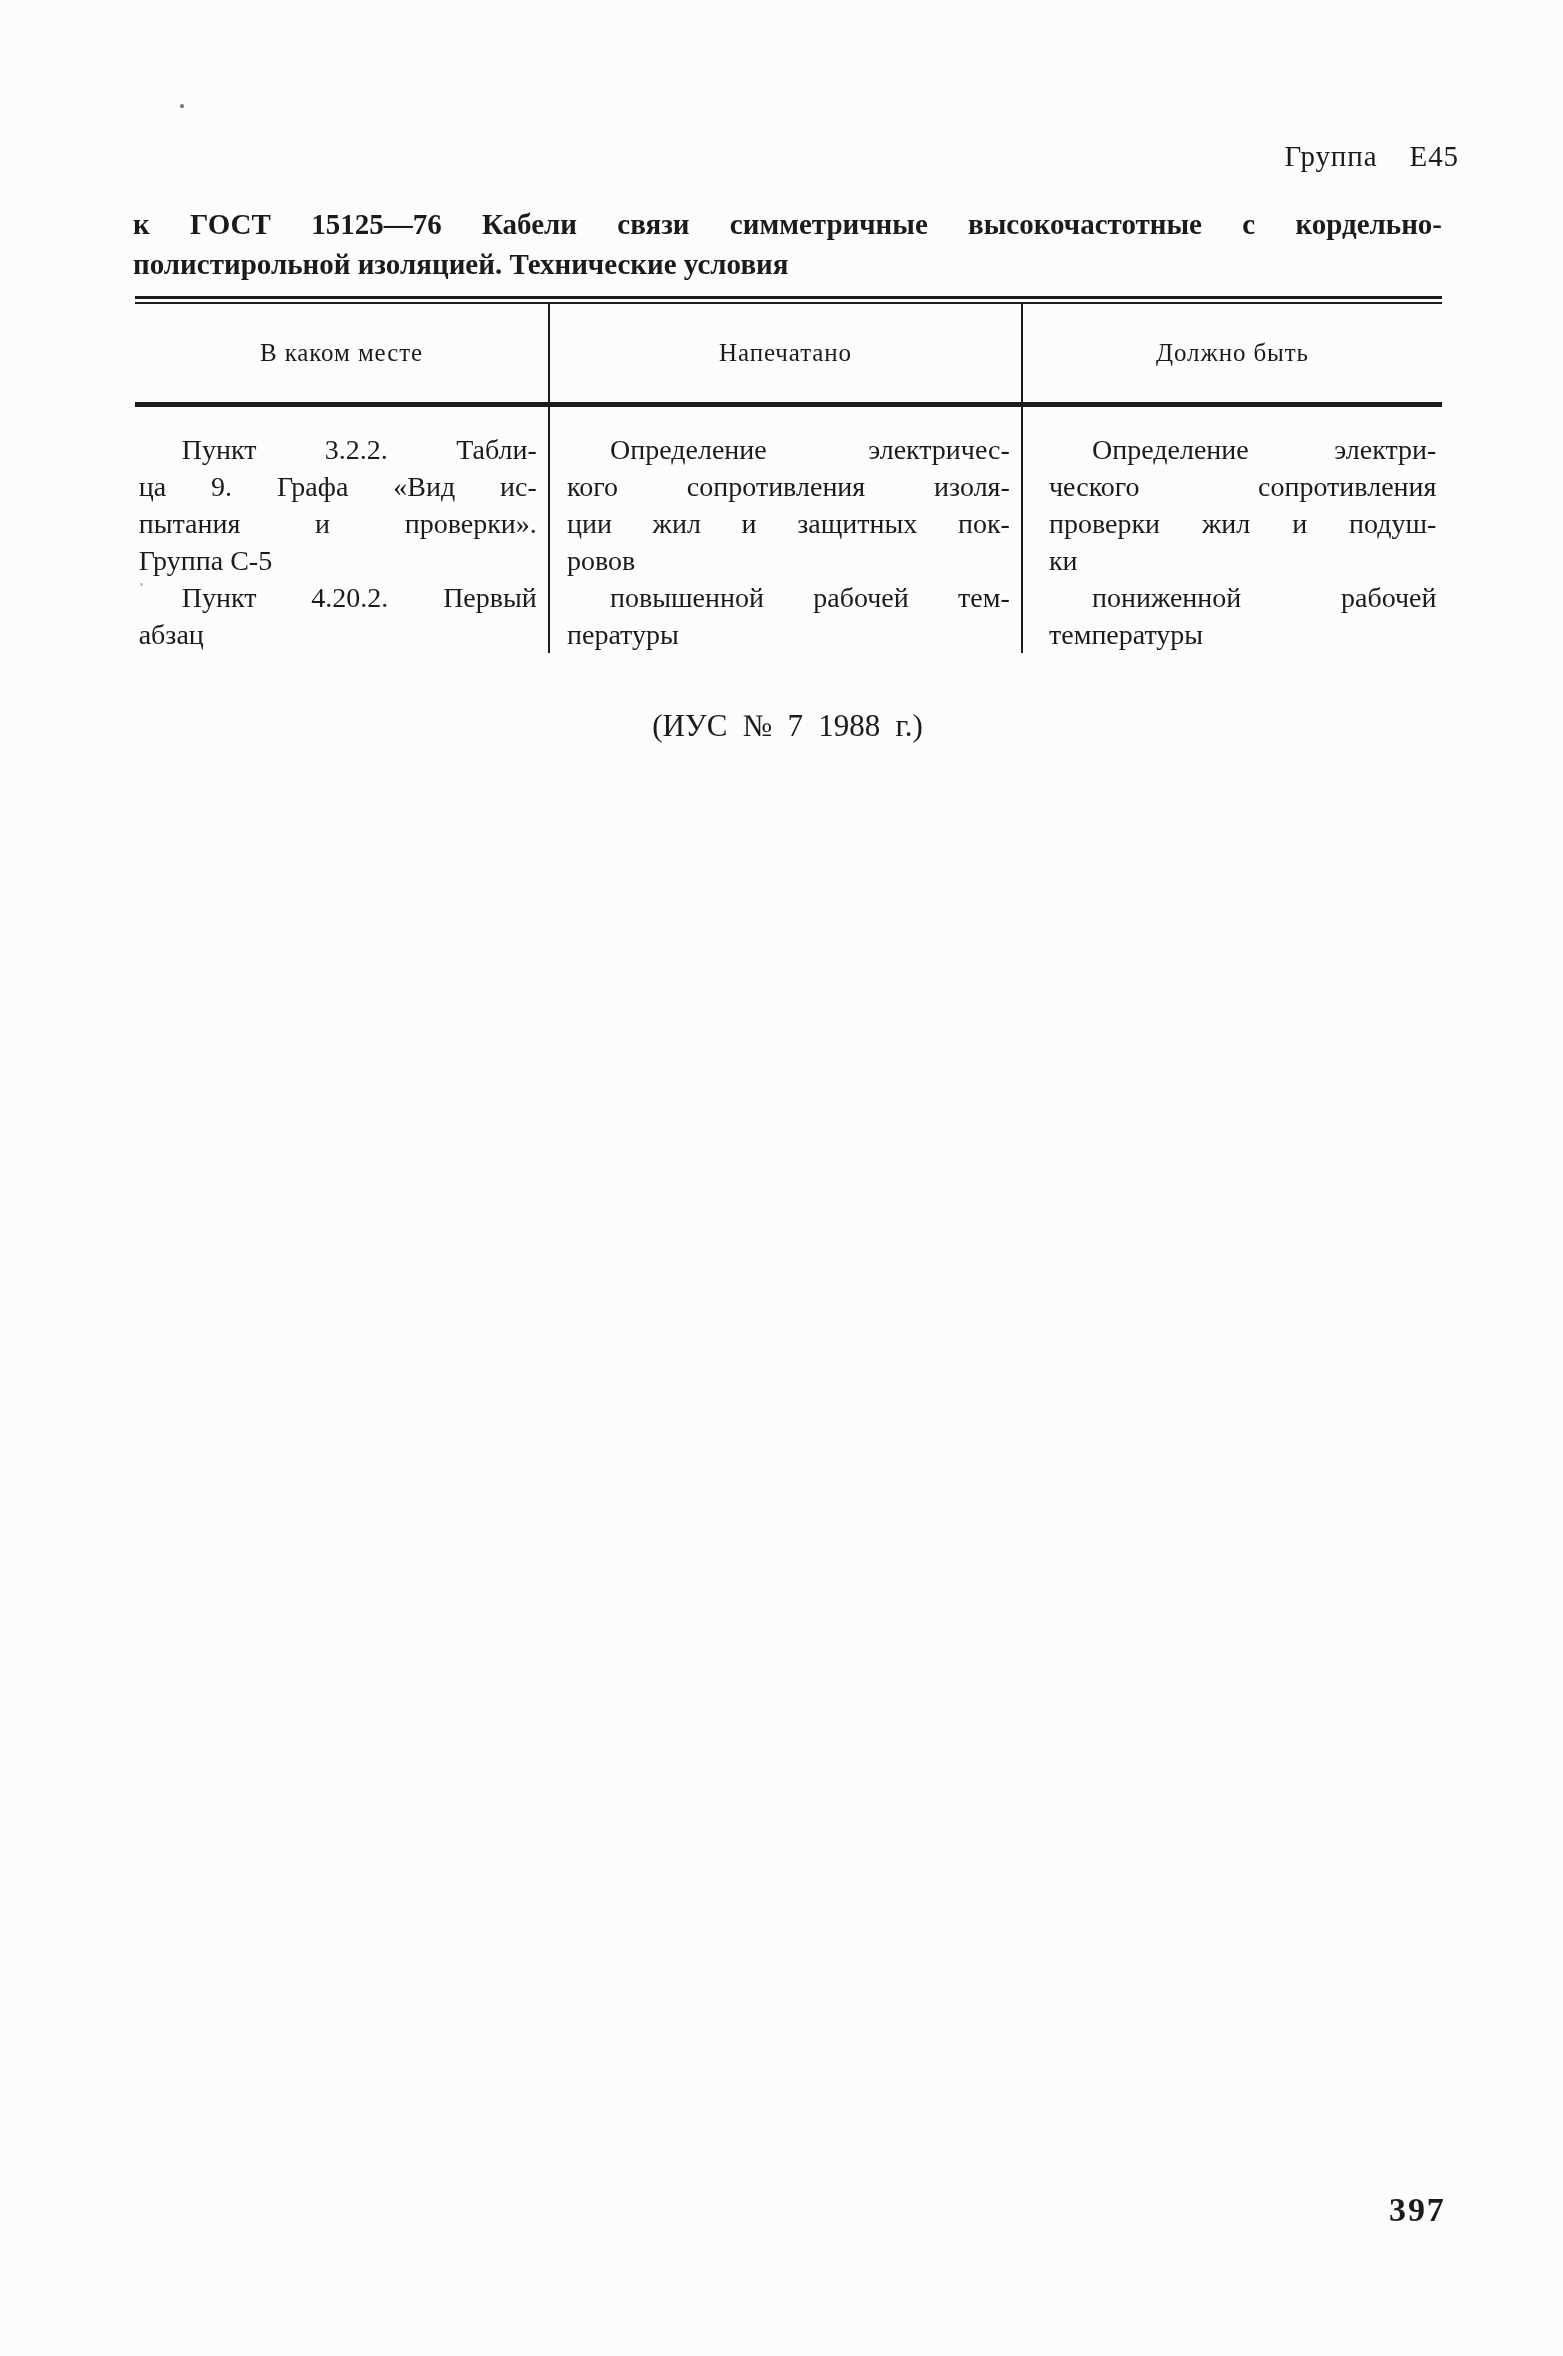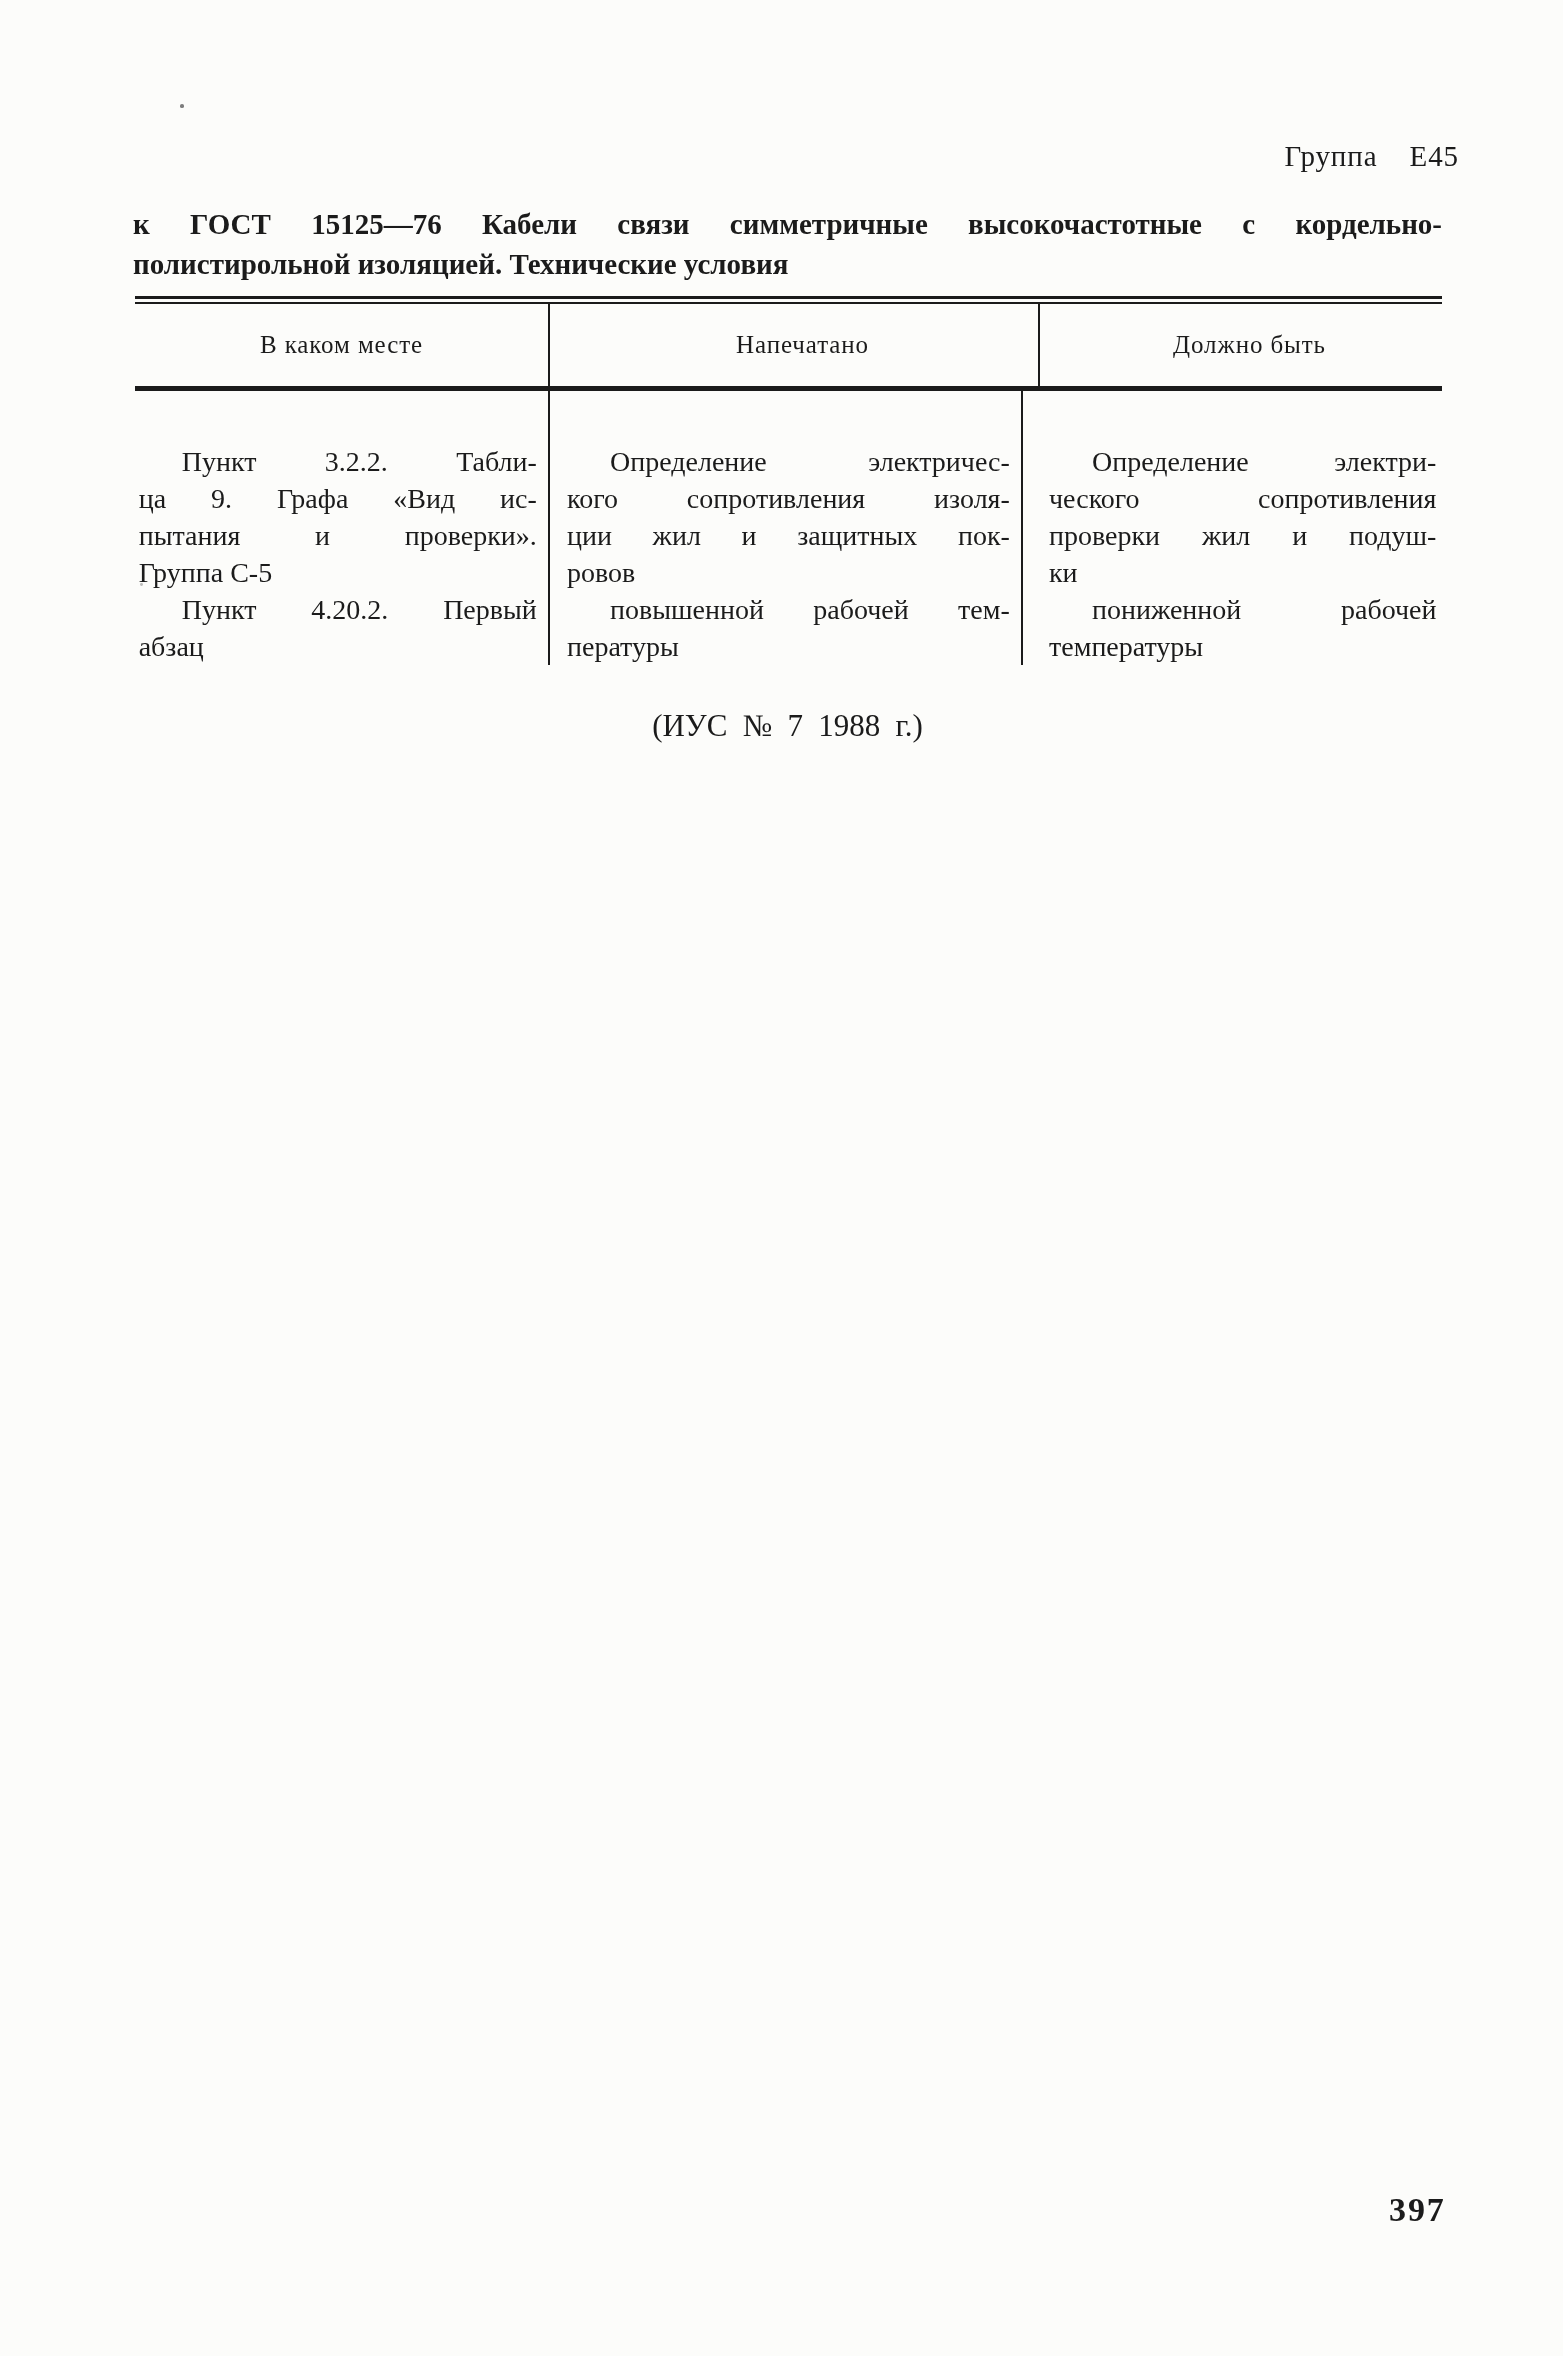--- a/index.html
+++ b/index.html
@@ -59,23 +59,22 @@
   }
   .rule-double .r{
     height:2.8px;
     background:var(--ink);
   }
   .rule-double .gap{
     height:2.8px;
   }
   .thead{
     display:flex;
-    height:82px;
+    height:98px;
     align-items:center;
-    gap:17px;
   }
   .thead .hcell{
     display:flex;
     align-items:center;
     justify-content:center;
     height:100%;
     font-size:25px;
     letter-spacing:0.9px;
   }
   .rule-single{
@@ -87,21 +86,21 @@
   .cell{
     font-size:28px;
     line-height:37px;
   }
   .c1{ width:415px; padding:0 11.2px 0 3.7px;  border-right:2.8px solid var(--ink); }
   .c2{ width:473px; padding:0 11.2px 0 17px; border-right:2.8px solid var(--ink); }
   .c3{ flex:1;      padding:0 5.6px  0 26px; }
   .h1{ width:415px; border-right:2.8px solid var(--ink); }
   .h2{ width:473px; border-right:2.8px solid var(--ink); }
   .h3{ flex:1; }
-  .trow.first .cell{ padding-top:52px; }
+  .trow.first .cell{ padding-top:24px; }
   .line{ text-align:left; }
   .line.just{
     text-align:justify;
     text-align-last:justify;
   }
   .line.indent{ text-indent:43px; }
 
   
   .ius-note{
     position:absolute;

